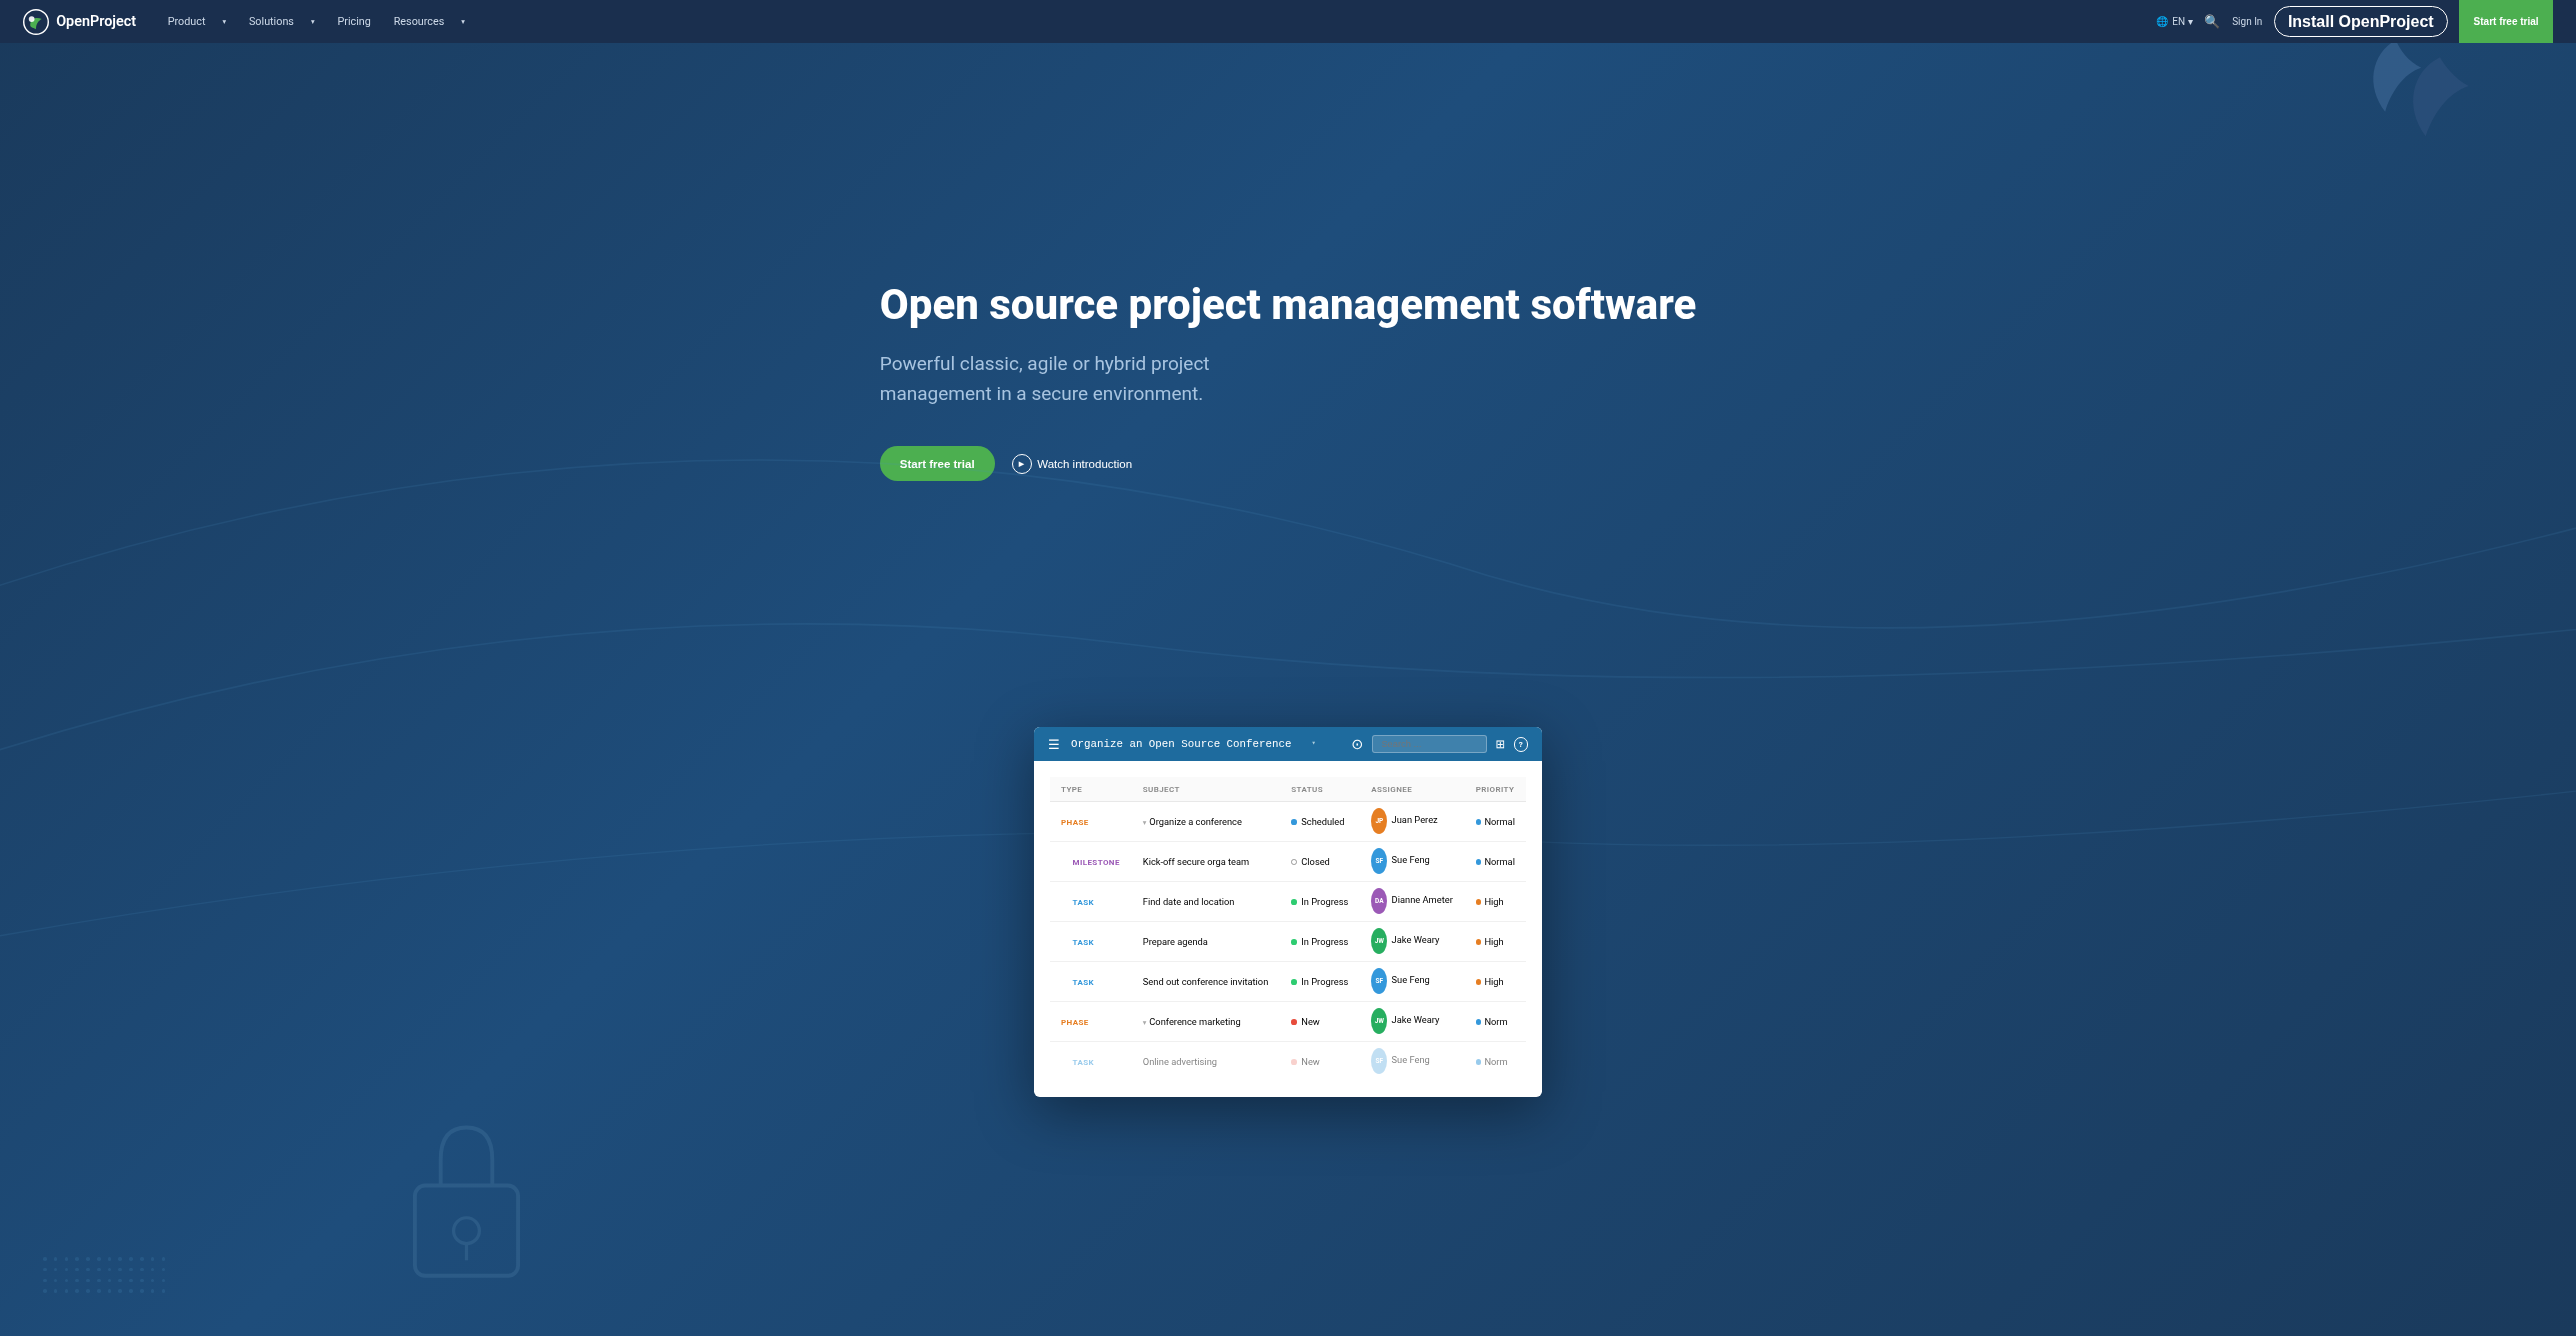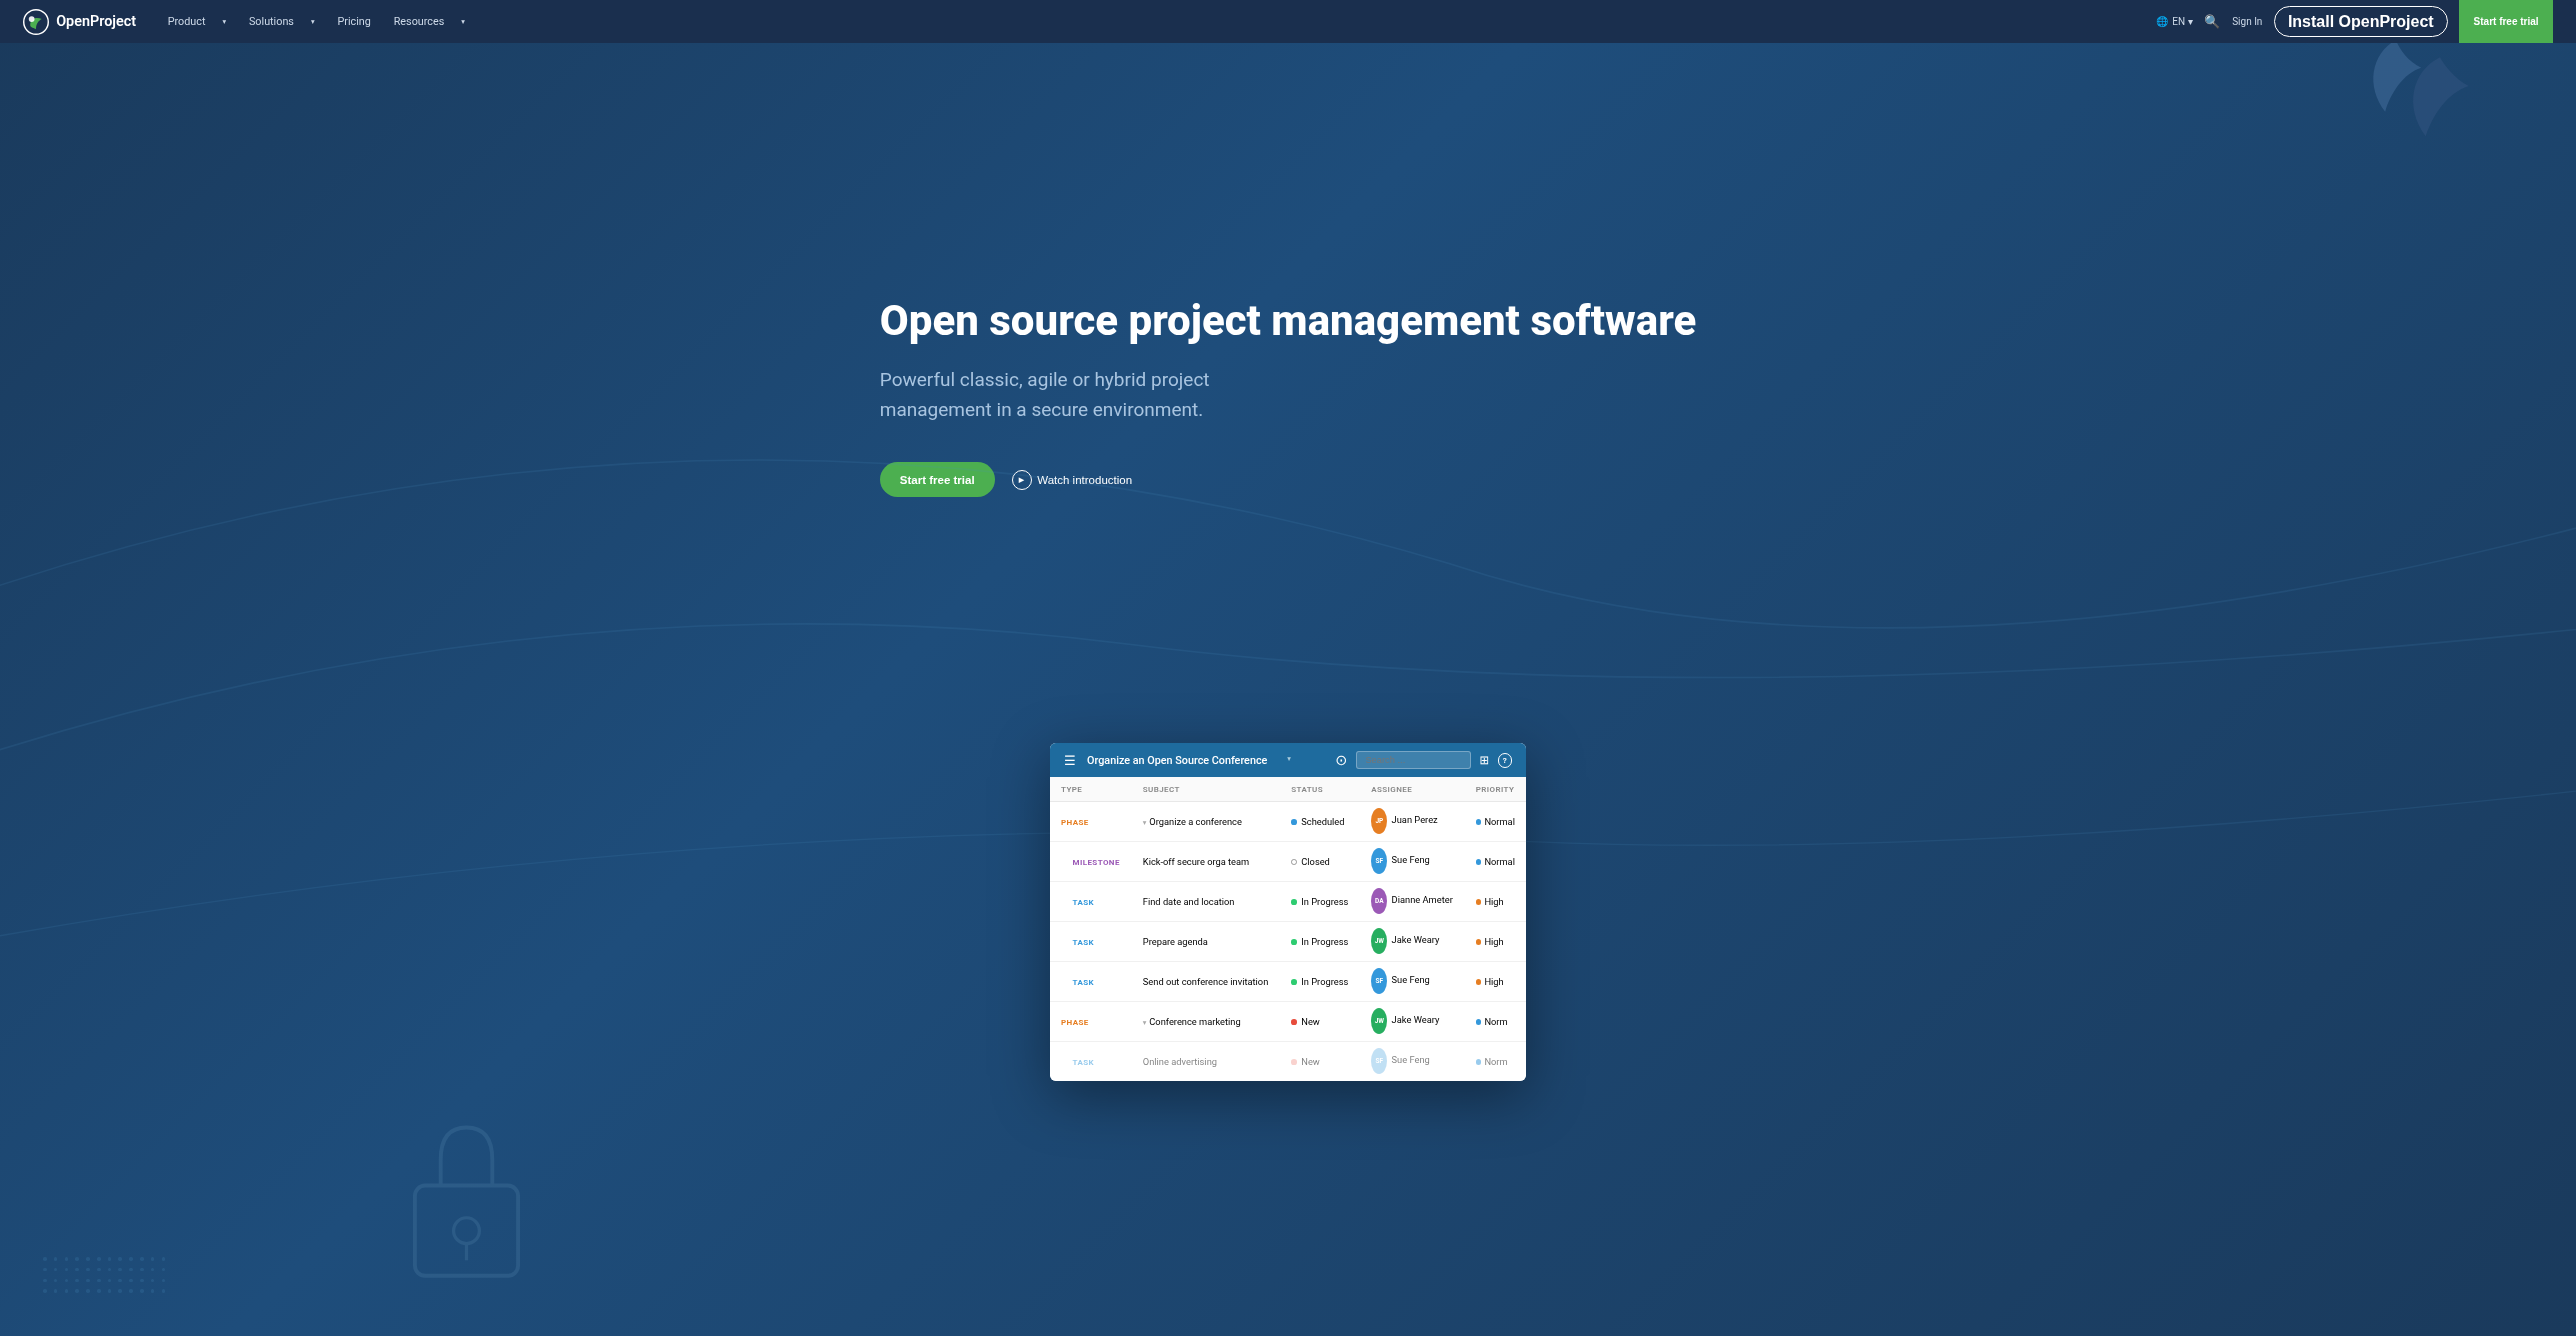--- a/index.html
+++ b/index.html
@@ -110,42 +110,42 @@
     }
     .app-topbar {
       background: #1e6b9e;
       padding: 7.2px 14.4px;
       display: flex; align-items: center; gap: 11.5px;
       height: 34px;
     }
     .app-menu-icon { color: #fff; font-size: 13px; }
     .app-project-name {
       color: #fff; font-size: 10.8px; font-weight: 500;
-      display: flex; gap: 20px;
+      display: flex; gap: 20px; font-family: Liberation Mono, monospace;
     }
     .app-project-chevron { font-size: 7.2px; color: #acd; }
     .app-topbar-right { margin-left: auto; display: flex; align-items: center; gap: 8.6px; }
     .app-logo-small { color: #fff; font-size: 14.4px; }
     .app-search-box {
       background: rgba(255,255,255,0.15);
       border: 0.7px solid rgba(255,255,255,0.3);
       border-radius: 2.9px;
       padding: 2.9px 8.6px;
       color: #cde; font-size: 9.3px;
       width: 115px;
     }
     .app-grid-icon { color: #fff; font-size: 11.5px; }
     .app-help-icon {
       width: 14.4px; height: 14.4px; border-radius: 50%;
       border: 1.4px solid #fff; color: #fff;
       display: flex; align-items: center; justify-content: center;
       font-size: 8px; font-weight: bold;
     }
 
-    .app-table-area { padding: 0; }
+    .app-table-area { padding: 16px; }
     .app-table { width: 100%; border-collapse: collapse; font-size: 9.3px; }
     .app-table th {
       text-align: left; padding: 7.2px 11.5px;
       color: #888; font-size: 8px; font-weight: 600;
       letter-spacing: 0.4px; text-transform: uppercase;
       border-bottom: 0.7px solid #e8e8e8;
       background: #fafafa;
     }
     .app-table td { padding: 6.5px 11.5px; border-bottom: 0.7px solid #f0f0f0; }
     .app-table tr:last-child td { border-bottom: none; }

